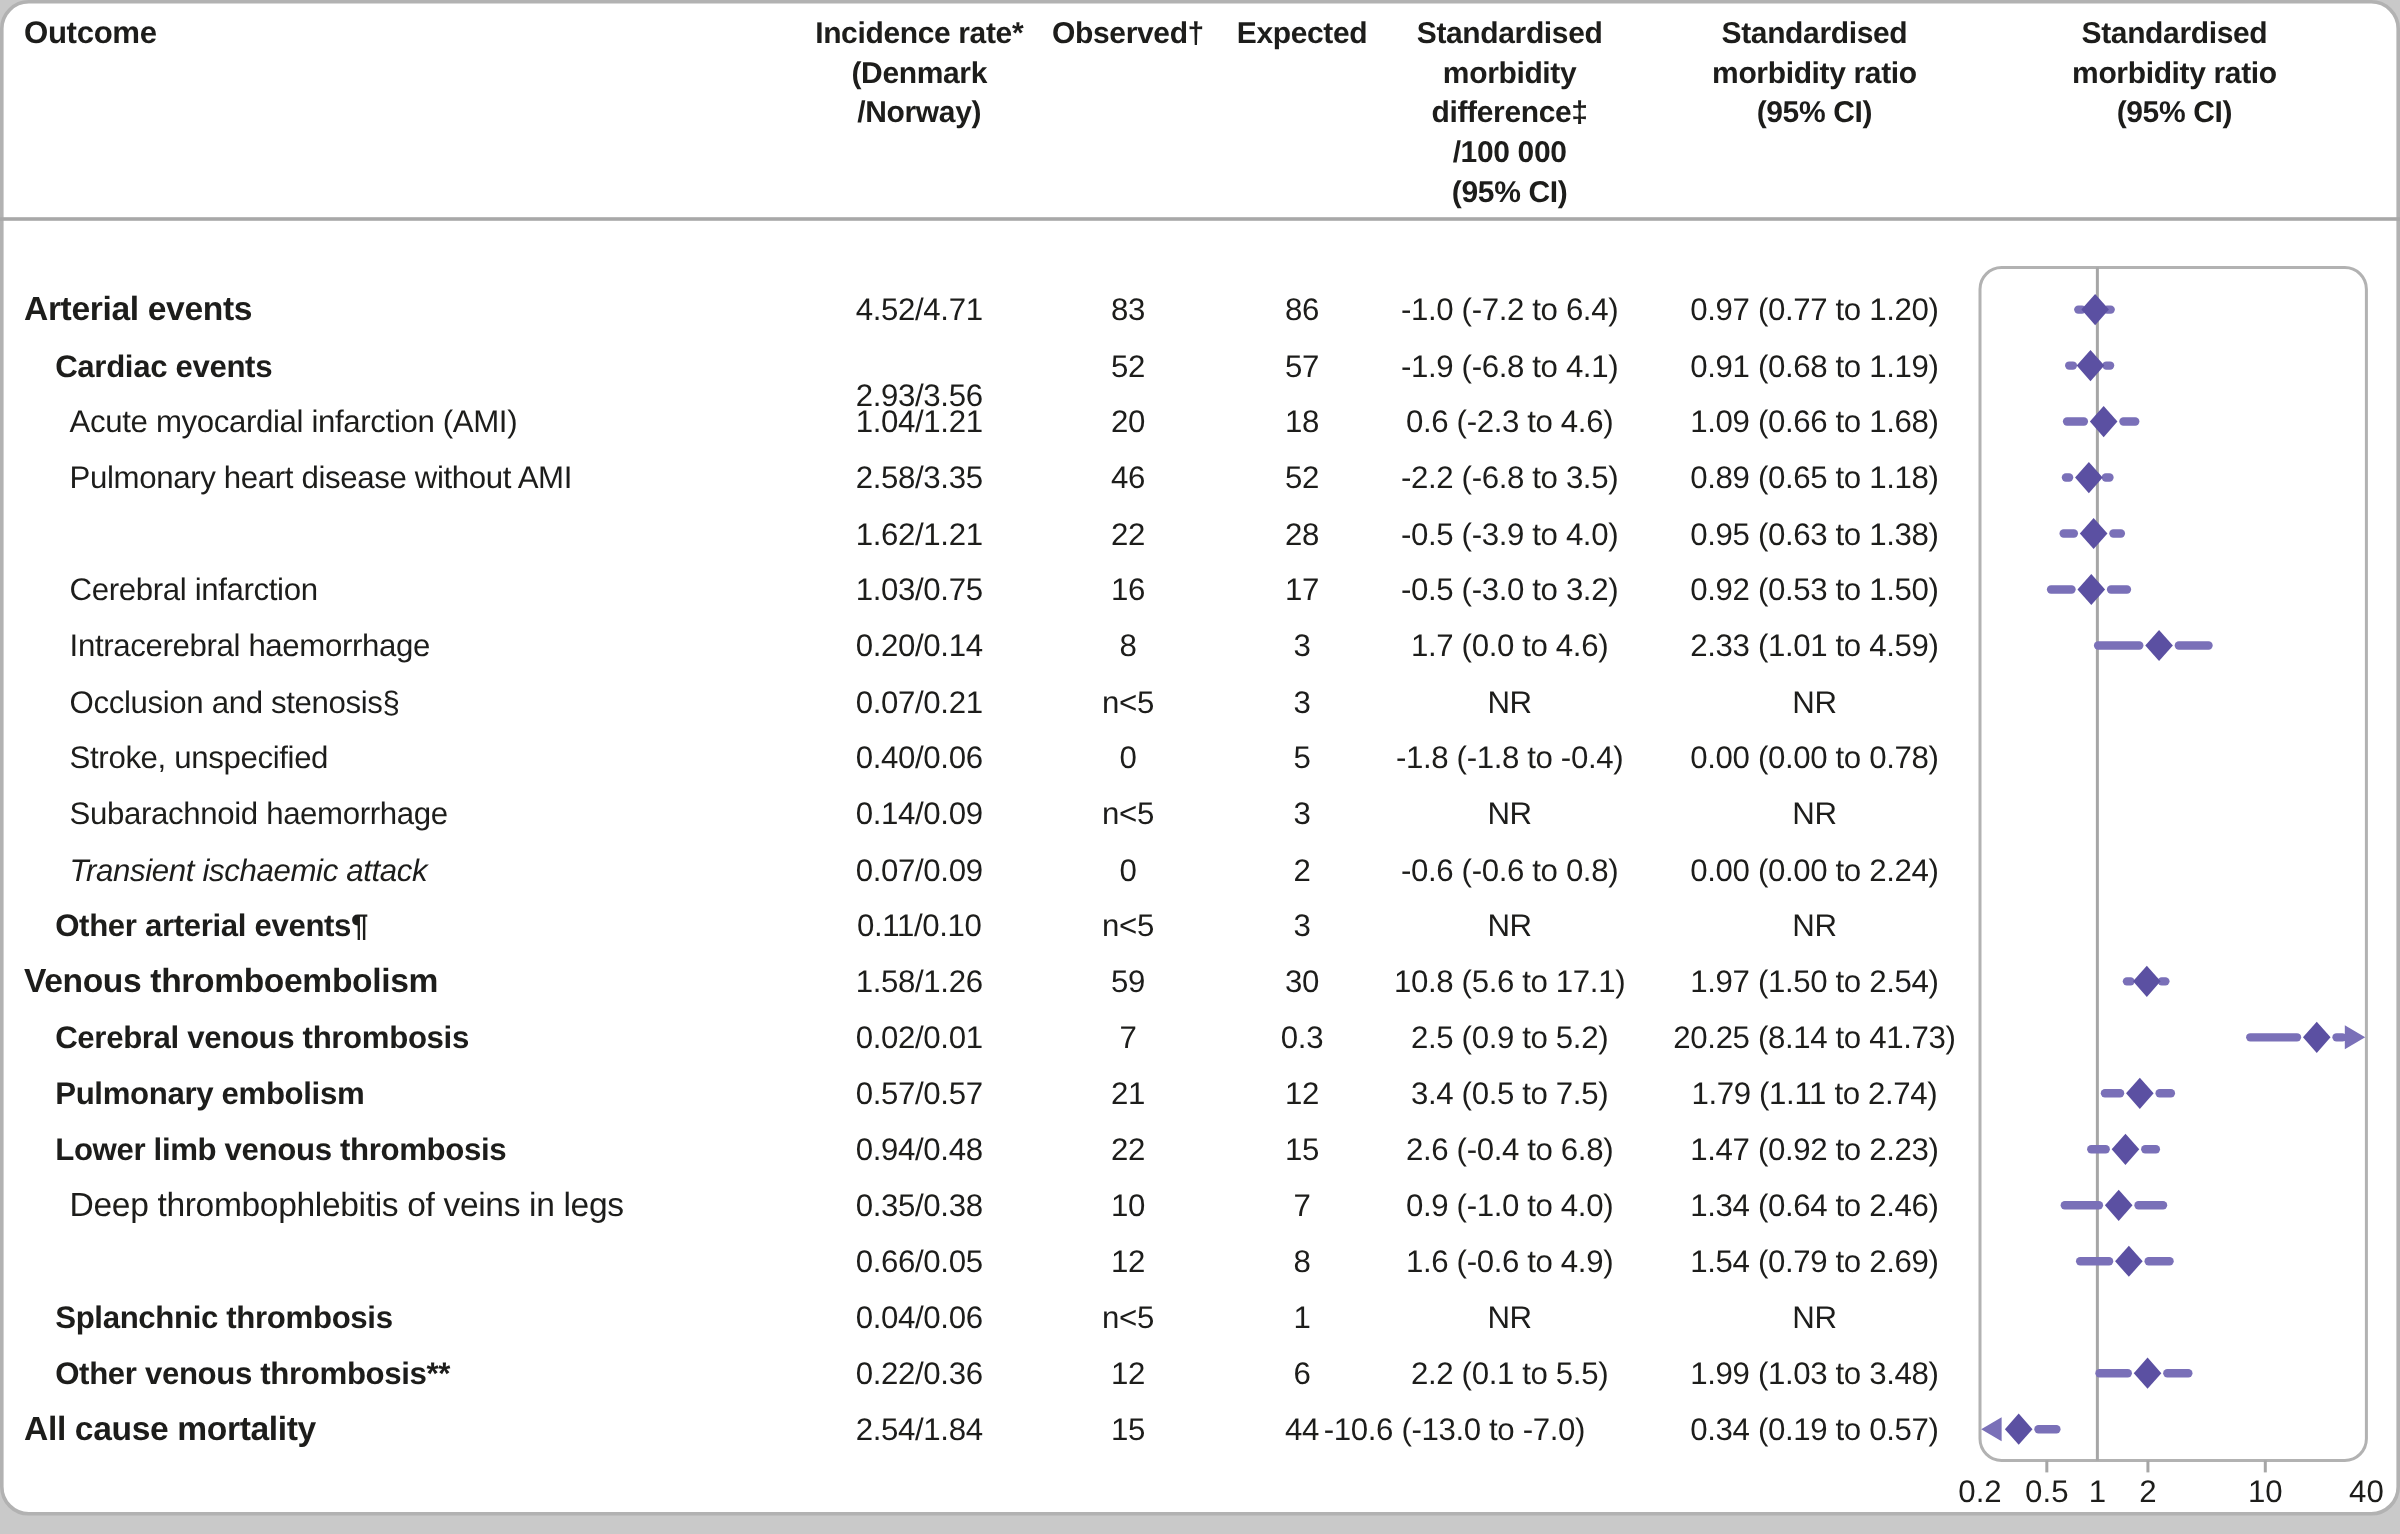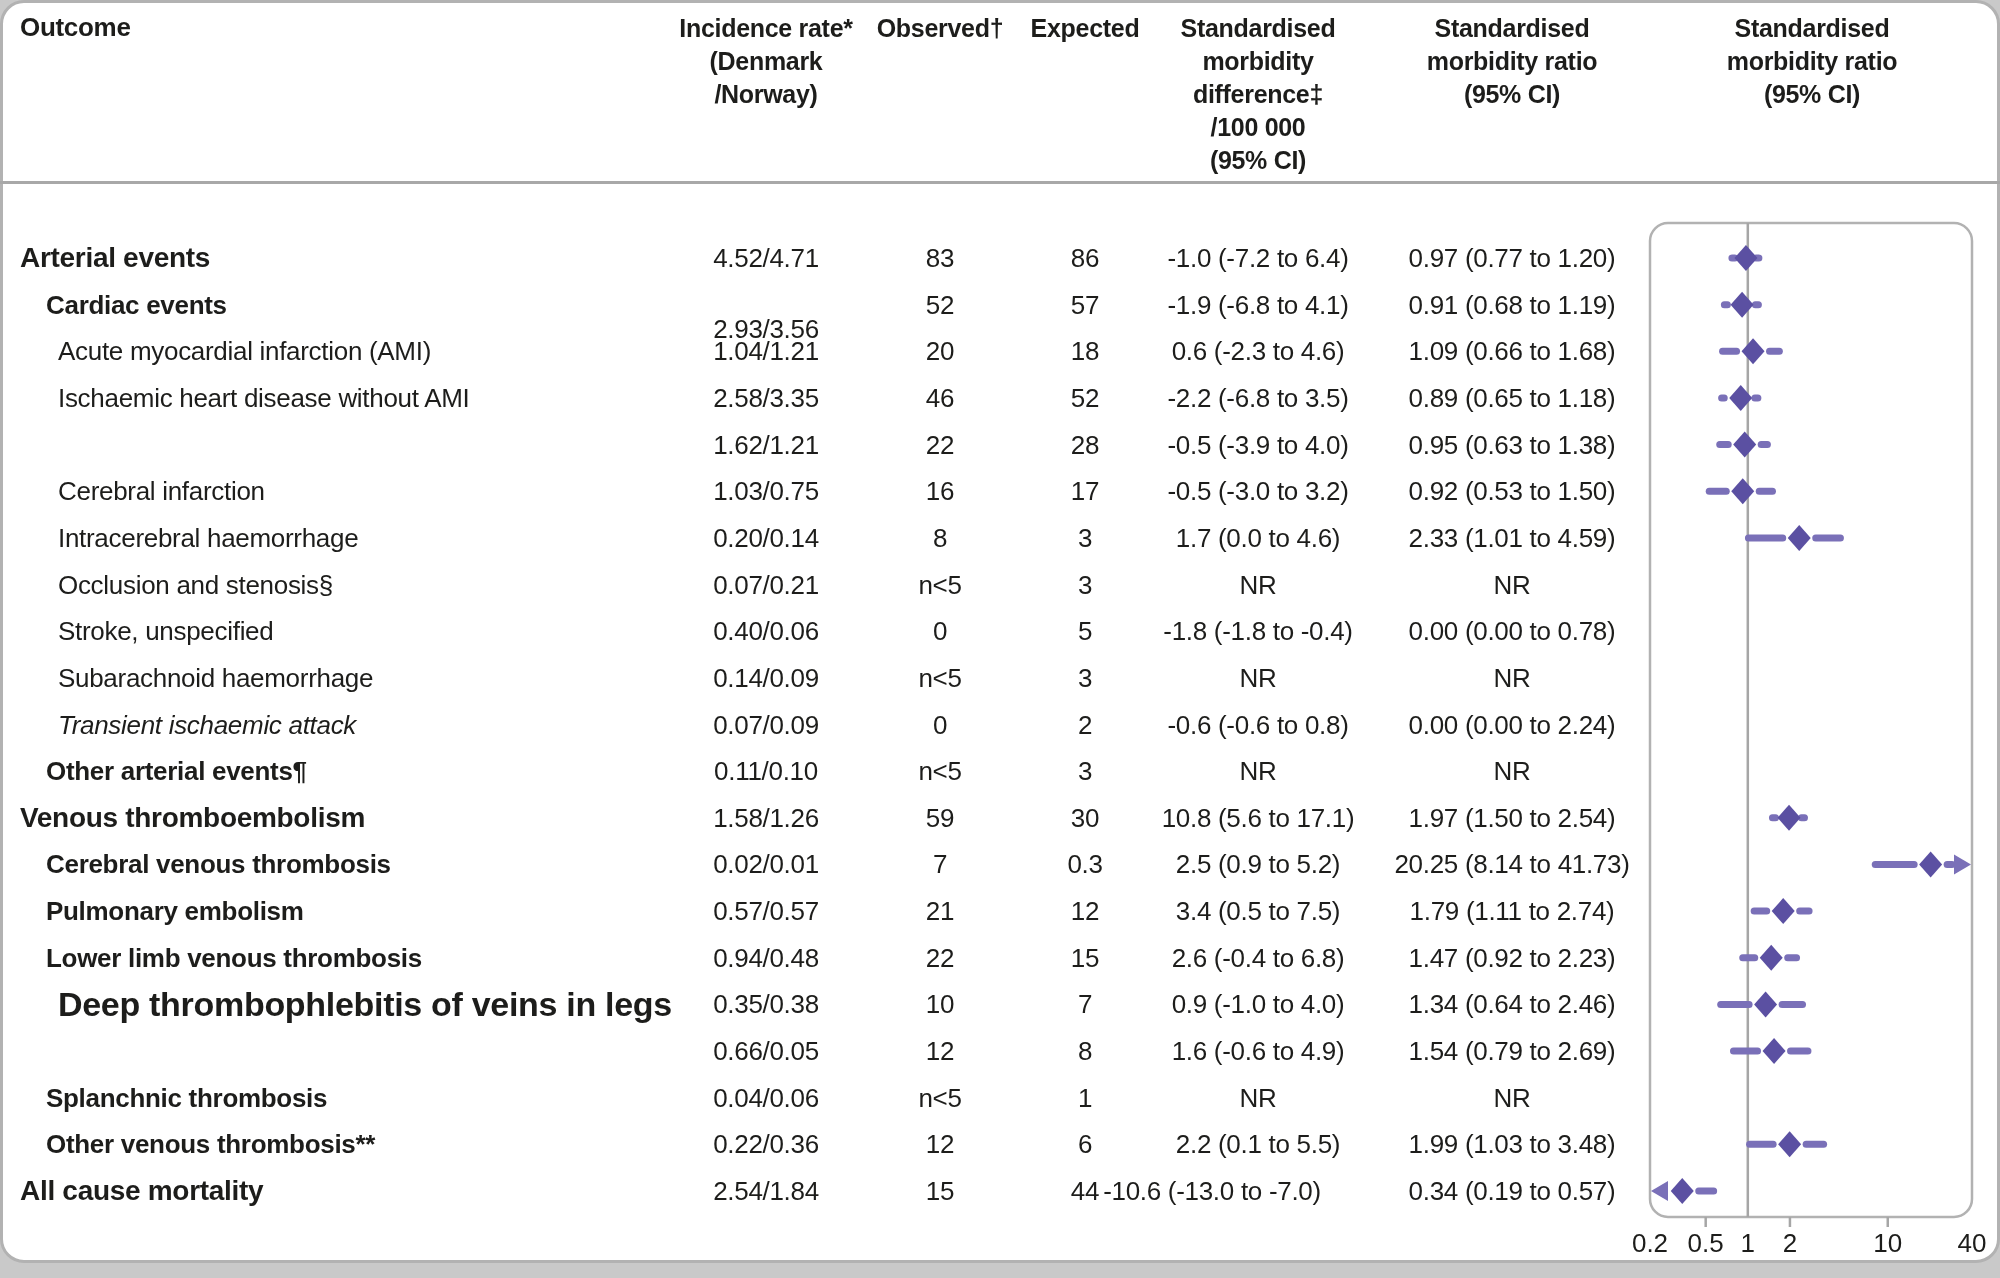--- a/index.html
+++ b/index.html
@@ -94,21 +94,21 @@
   </div>
     <div class="t-row" style="top: 328.3px;">
     <span class="outcome" style="left: 58px; font-weight: 400; font-size: 26px;">Acute myocardial infarction (AMI)</span>
     <span class="cell" style="left:766px;">1.04/1.21</span>
     <span class="cell" style="left:940px;">20</span>
     <span class="cell" style="left:1085px;">18</span>
     <span class="cell" style="left:1258px;">0.6 (-2.3 to 4.6)</span>
     <span class="cell" style="left:1512px;">1.09 (0.66 to 1.68)</span>
   </div>
     <div class="t-row" style="top: 374.95px;">
-    <span class="outcome" style="left: 58px; font-weight: 400; font-size: 26px;">Ischaemic heart disease without AMI</span>
+    <span class="outcome" style="left: 58px; font-weight: 400; font-size: 26px;">Pulmonary heart disease without AMI</span>
     <span class="cell" style="left:766px;">2.58/3.35</span>
     <span class="cell" style="left:940px;">46</span>
     <span class="cell" style="left:1085px;">52</span>
     <span class="cell" style="left:1258px;">-2.2 (-6.8 to 3.5)</span>
     <span class="cell" style="left:1512px;">0.89 (0.65 to 1.18)</span>
   </div>
     <div class="t-row" style="top: 421.6px;">
     <span class="cell" style="left:766px;">1.62/1.21</span>
     <span class="cell" style="left:940px;">22</span>
     <span class="cell" style="left:1085px;">28</span>
@@ -197,21 +197,21 @@
   </div>
     <div class="t-row" style="top: 934.75px;">
     <span class="outcome" style="left: 46px; font-weight: 700; font-size: 26px;">Lower limb venous thrombosis</span>
     <span class="cell" style="left:766px;">0.94/0.48</span>
     <span class="cell" style="left:940px;">22</span>
     <span class="cell" style="left:1085px;">15</span>
     <span class="cell" style="left:1258px;">2.6 (-0.4 to 6.8)</span>
     <span class="cell" style="left:1512px;">1.47 (0.92 to 2.23)</span>
   </div>
     <div class="t-row" style="top: 981.4px;">
-    <span class="outcome" style="left: 58px; font-weight: 700; font-size: 34px;">Deep thrombophlebitis of veins in legs</span>
+    <span class="outcome" style="left: 58px; font-weight: 400; font-size: 28px;">Deep thrombophlebitis of veins in legs</span>
     <span class="cell" style="left:766px;">0.35/0.38</span>
     <span class="cell" style="left:940px;">10</span>
     <span class="cell" style="left:1085px;">7</span>
     <span class="cell" style="left:1258px;">0.9 (-1.0 to 4.0)</span>
     <span class="cell" style="left:1512px;">1.34 (0.64 to 2.46)</span>
   </div>
     <div class="t-row" style="top: 1028.05px;">
     <span class="cell" style="left:766px;">0.66/0.05</span>
     <span class="cell" style="left:940px;">12</span>
     <span class="cell" style="left:1085px;">8</span>

